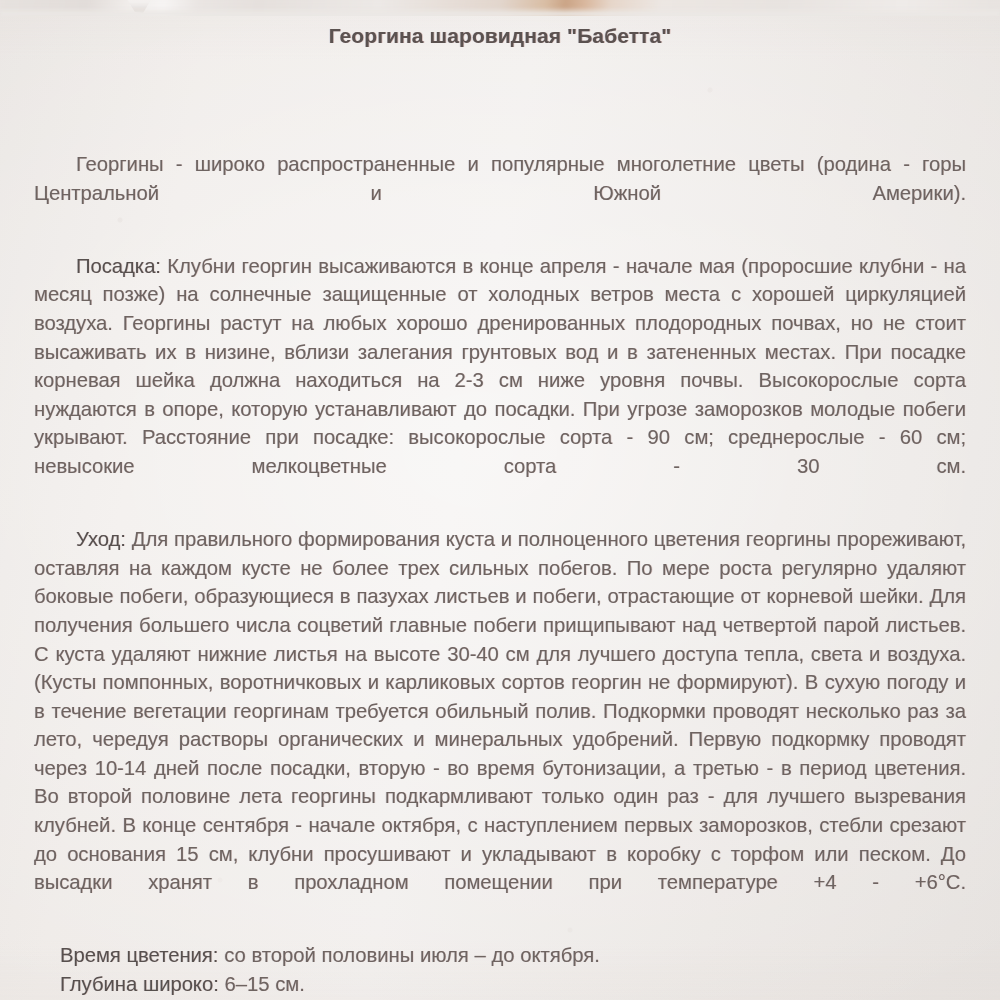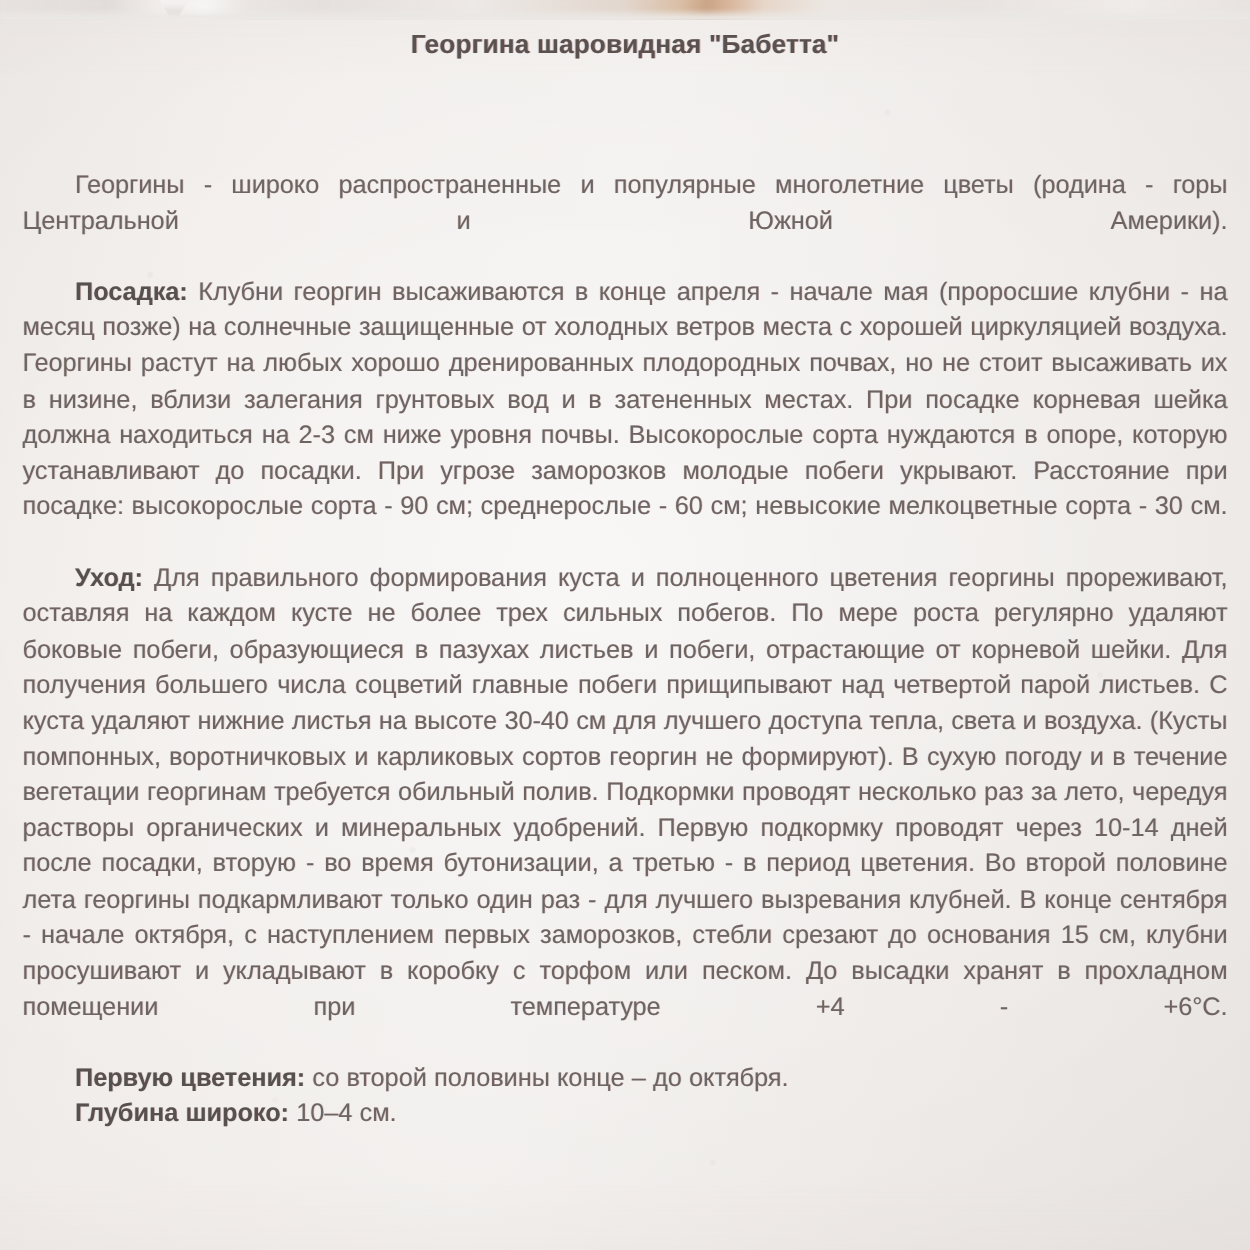--- a/index.html
+++ b/index.html
@@ -120,27 +120,27 @@
     line-height: 28.6px;
     color: #6e6461;
     text-align: justify;
     text-justify: inter-word;
     letter-spacing: -0.05px;
     word-spacing: .2px;
     text-shadow: .55px 0 0 rgba(178,126,118,.30), -.55px 0 0 rgba(124,132,160,.18);
   }
 
   .para {
-    margin: 0;
+    margin: 16px;
     text-indent: 42px;
     text-align: justify;
   }
 
   b.lbl {
-    font-weight: bold;
+    font-weight: normal;
     color: #57504e;
   }
 
   
   .kv {
     margin: 0;
     text-indent: 42px;
     text-align: left;
   }
 
@@ -176,20 +176,20 @@
     <div class="title">Георгина шаровидная "Бабетта"</div>
 
     <div class="body-block">
 
       <p class="para"><span>Георгины - широко распространенные и популярные многолетние цветы (родина - горы Центральной и Южной Америки).</span></p>
 
       <p class="para"><b class="lbl">Посадка:</b><span> Клубни георгин высаживаются в конце апреля - начале мая (проросшие клубни - на месяц позже) на солнечные защищенные от холодных ветров места с хорошей циркуляцией воздуха. Георгины растут на любых хорошо дренированных плодородных почвах, но не стоит высаживать их в низине, вблизи залегания грунтовых вод и в затененных местах. При посадке корневая шейка должна находиться на 2-3 см ниже уровня почвы. Высокорослые сорта нуждаются в опоре, которую устанавливают до посадки. При угрозе заморозков молодые побеги укрывают. Расстояние при посадке: высокорослые сорта - 90 см; среднерослые - 60 см; невысокие мелкоцветные сорта - 30 см.</span></p>
 
       <p class="para"><b class="lbl">Уход:</b><span> Для правильного формирования куста и полноценного цветения георгины прореживают, оставляя на каждом кусте не более трех сильных побегов. По мере роста   регулярно удаляют   боковые побеги, образующиеся в пазухах листьев и побеги, отрастающие от корневой шейки. Для получения большего числа соцветий главные побеги прищипывают над четвертой парой листьев. С куста удаляют нижние листья на высоте 30-40 см для лучшего доступа тепла, света и воздуха.  (Кусты помпонных, воротничковых и карликовых сортов георгин не формируют). В сухую погоду и в  течение вегетации георгинам требуется обильный полив. Подкормки проводят несколько раз за лето, чередуя растворы органических и минеральных удобрений. Первую подкормку проводят через 10-14 дней после посадки, вторую - во время бутонизации, а третью - в период цветения. Во второй половине лета георгины подкармливают только один раз - для лучшего вызревания клубней. В конце сентября - начале октября, с наступлением первых заморозков, стебли срезают до основания 15 см, клубни просушивают и укладывают в коробку с торфом или песком. До высадки хранят в прохладном помещении при температуре +4 - +6°C.</span></p>
 
-      <p class="kv"><b class="lbl">Первую цветения:</b><span> со второй половины конце – до октября.</span></p>
+      <p class="kv"><b class="lbl">Время цветения:</b><span> со второй половины июля – до октября.</span></p>
 
-      <p class="kv"><b class="lbl">Глубина широко:</b><span>  10–4 см.</span></p>
+      <p class="kv"><b class="lbl">Глубина широко:</b><span>  6–15 см.</span></p>
 
 
     </div>
   </div>
 </div>
 
 </body></html>

